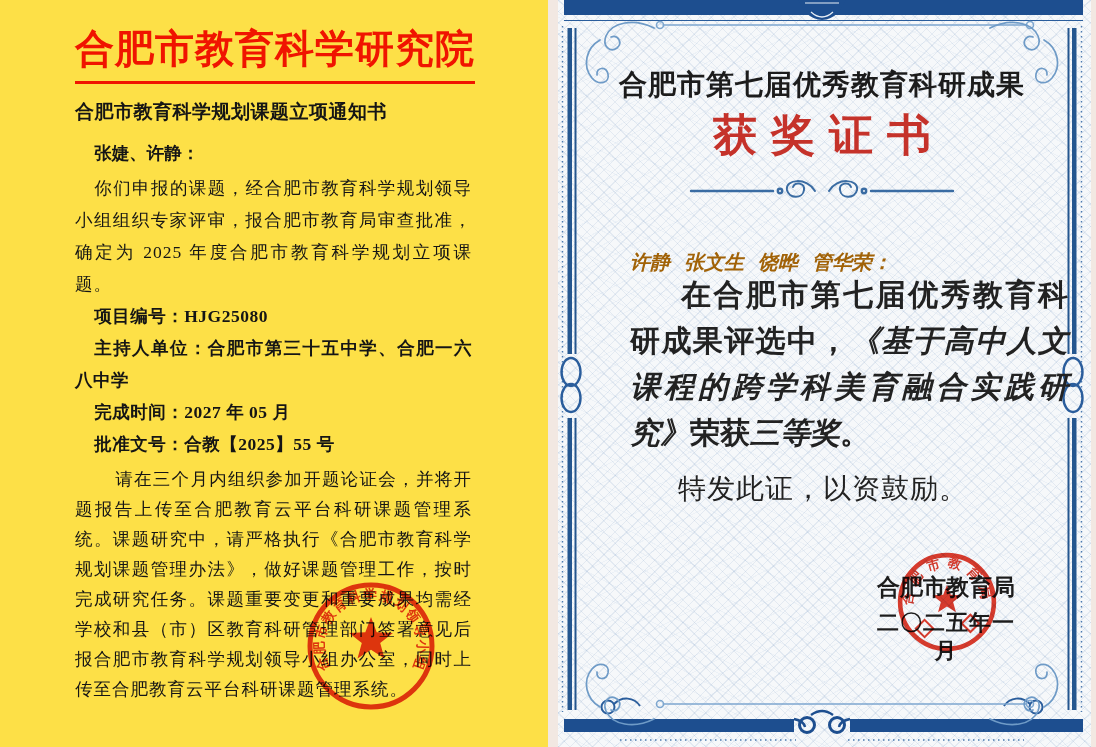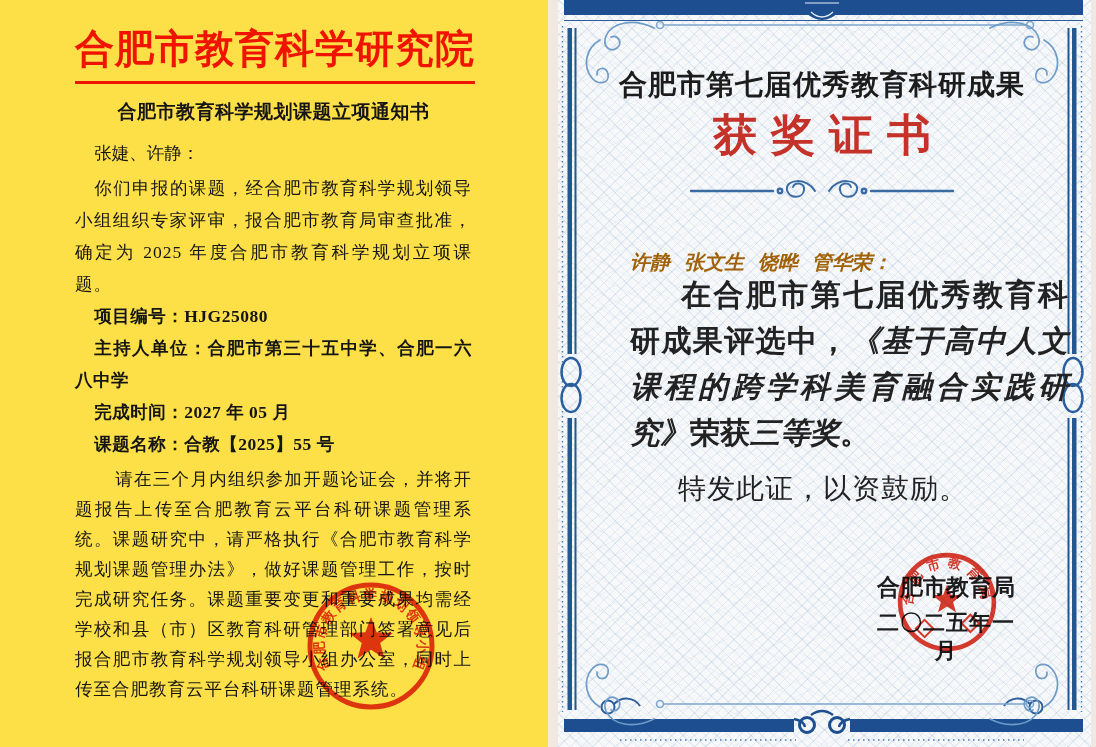--- a/index.html
+++ b/index.html
@@ -6,23 +6,23 @@
   .stage{position:relative;width:1096px;height:747px;display:flex;overflow:hidden;
          font-family:"Liberation Serif",serif;}
 
   
   .doc-page{position:relative;width:548px;height:747px;background:#fde047;
             box-sizing:border-box;padding:22px 76px 0 75px;color:#151515;}
   .org-wrap{text-align:center;}
   .org-title{display:inline-block;font-size:39px;font-weight:bold;color:#f01400;
              letter-spacing:1px;border-bottom:3px solid #f01400;padding-bottom:5px;
              white-space:nowrap;font-family:"Liberation Serif",serif;}
-  .doc-title{text-align:center;font-size:19px;font-weight:bold;margin:15px 0 0 0;
+  .doc-title{font-size:19px;font-weight:bold;margin:15px 0 0 0;
              letter-spacing:.5px;}
-  .recipients{font-size:17.5px;font-weight:normal;text-indent:1.1em;margin:13px 0 0 0;
+  .recipients{font-size:17.5px;font-weight:bold;text-indent:1.1em;margin:13px 0 0 0;
               line-height:30px;}
   .para{font-size:17.5px;line-height:32px;text-align:justify;margin:4px 0 0 0;
         letter-spacing:1px;}
   .indent1{text-indent:1.1em;}
   .indent2{text-indent:2.3em;line-height:30px;}
   .field{font-size:17.5px;font-weight:bold;line-height:32px;margin:0;
          text-indent:1.1em;text-align:justify;letter-spacing:.5px;}
   .seal{position:absolute;mix-blend-mode:multiply;opacity:.92;pointer-events:none;}
   .seal-left{left:299px;top:576px;width:144px;height:140px;}
 
@@ -67,21 +67,21 @@
     <div class="org-wrap">
       <span class="org-title">合肥市教育科学研究院</span>
     </div>
     <p class="doc-title">合肥市教育科学规划课题立项通知书</p>
     <p class="recipients">张婕、许静：</p>
     <p class="para indent1">你们申报的课题，经合肥市教育科学规划领导小组组织专家评审，报合肥市教育局审查批准，确定为 2025 年度合肥市教育科学规划立项课题。</p>
 
     <p class="field"><span>项目编号：</span><span>HJG25080</span></p>
     <p class="field"><span>主持人单位：</span><span>合肥市第三十五中学、合肥一六八中学</span></p>
     <p class="field"><span>完成时间：</span><span>2027 年 05 月</span></p>
-    <p class="field"><span>课题名称：</span><span>合教【2025】55 号</span></p>
+    <p class="field"><span>批准文号：</span><span>合教【2025】55 号</span></p>
 
     <p class="para indent2">请在三个月内组织参加开题论证会，并将开题报告上传至合肥教育云平台科研课题管理系统。课题研究中，请严格执行《合肥市教育科学规划课题管理办法》，做好课题管理工作，按时完成研究任务。课题重要变更和重要成果均需经学校和县（市）区教育科研管理部门签署意见后报合肥市教育科学规划领导小组办公室，同时上传至合肥教育云平台科研课题管理系统。</p>
 
     <svg class="seal seal-left" viewBox="0 0 140 140">
       <circle cx="70" cy="70" r="61" fill="none" stroke="#dd2b1c" stroke-width="5"></circle>
       <polygon fill="#dd2b1c" points="70,41 75.7,56.2 91.9,56.9 79.2,67.0 83.5,82.6 70,73.7 56.5,82.6 60.8,67.0 48.1,56.9 64.3,56.2"></polygon>
       <defs>
           <path id="sealArcL" d="M29.3,93.5 A47,47 0 1 1 110.7,93.5" fill="none"></path>
         </defs>
       <text font-size="13.5" letter-spacing="1.5" fill="#dd2b1c" font-weight="bold" font-family="'Liberation Serif',serif">

